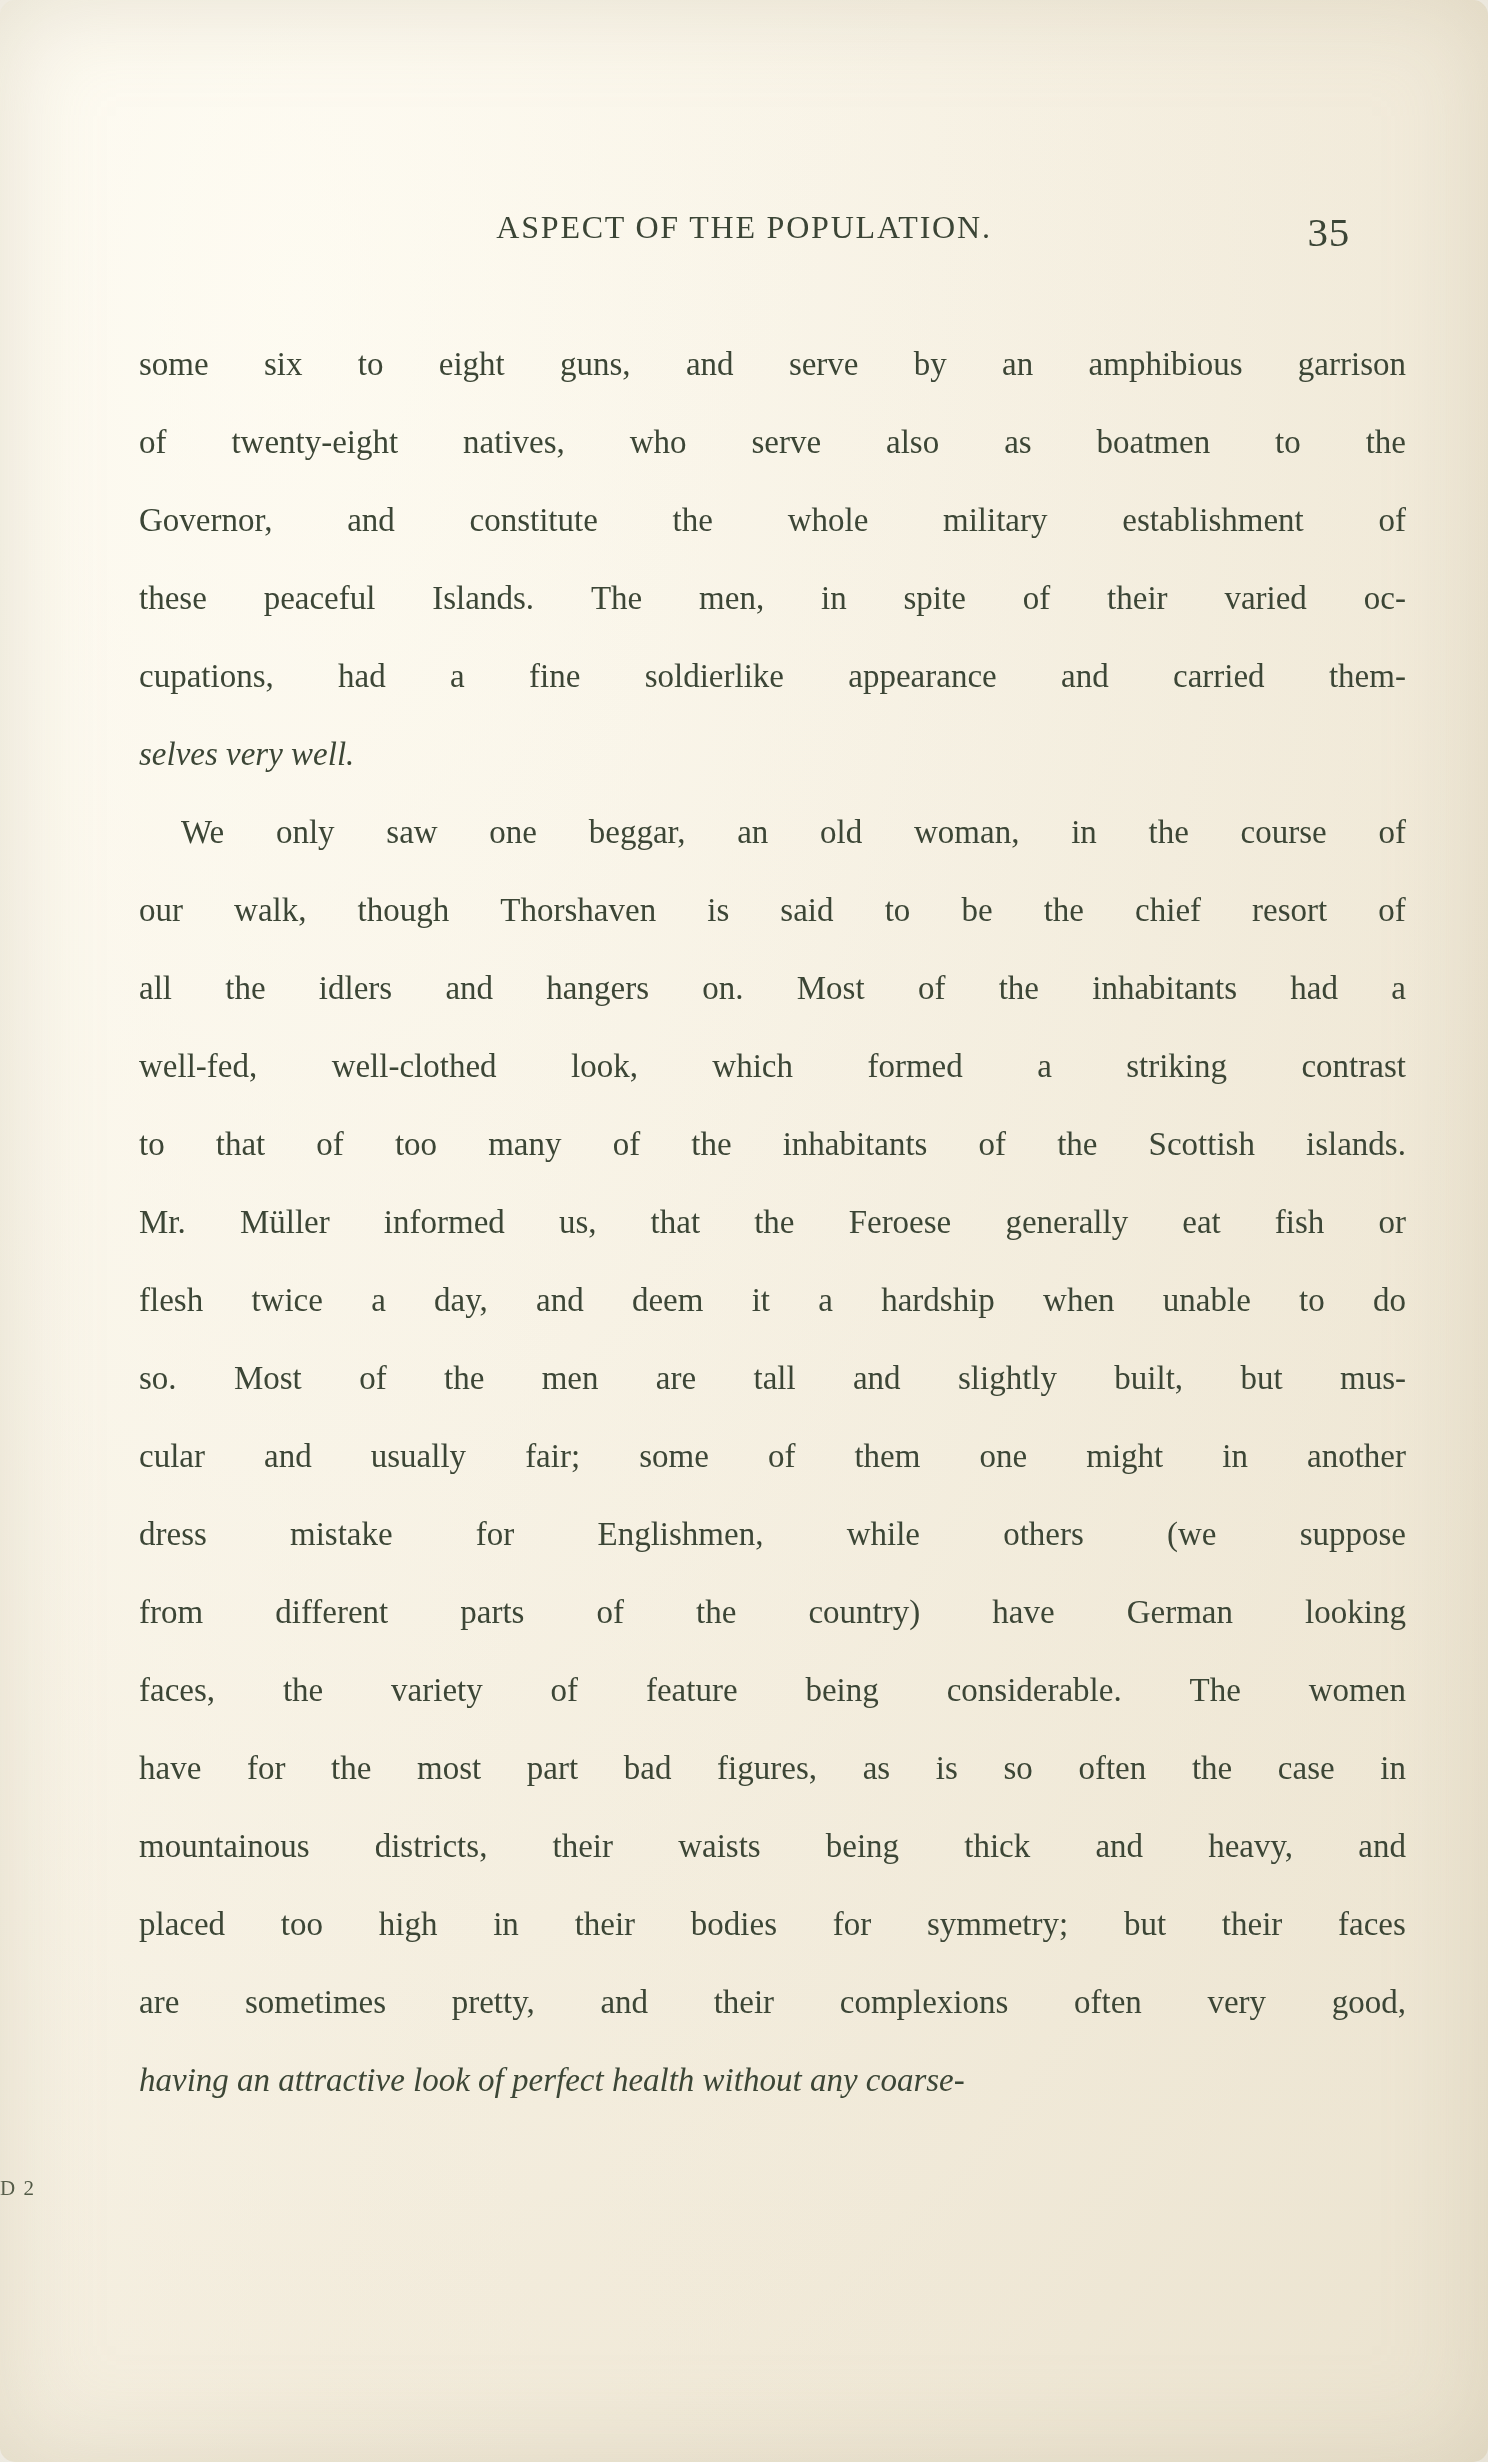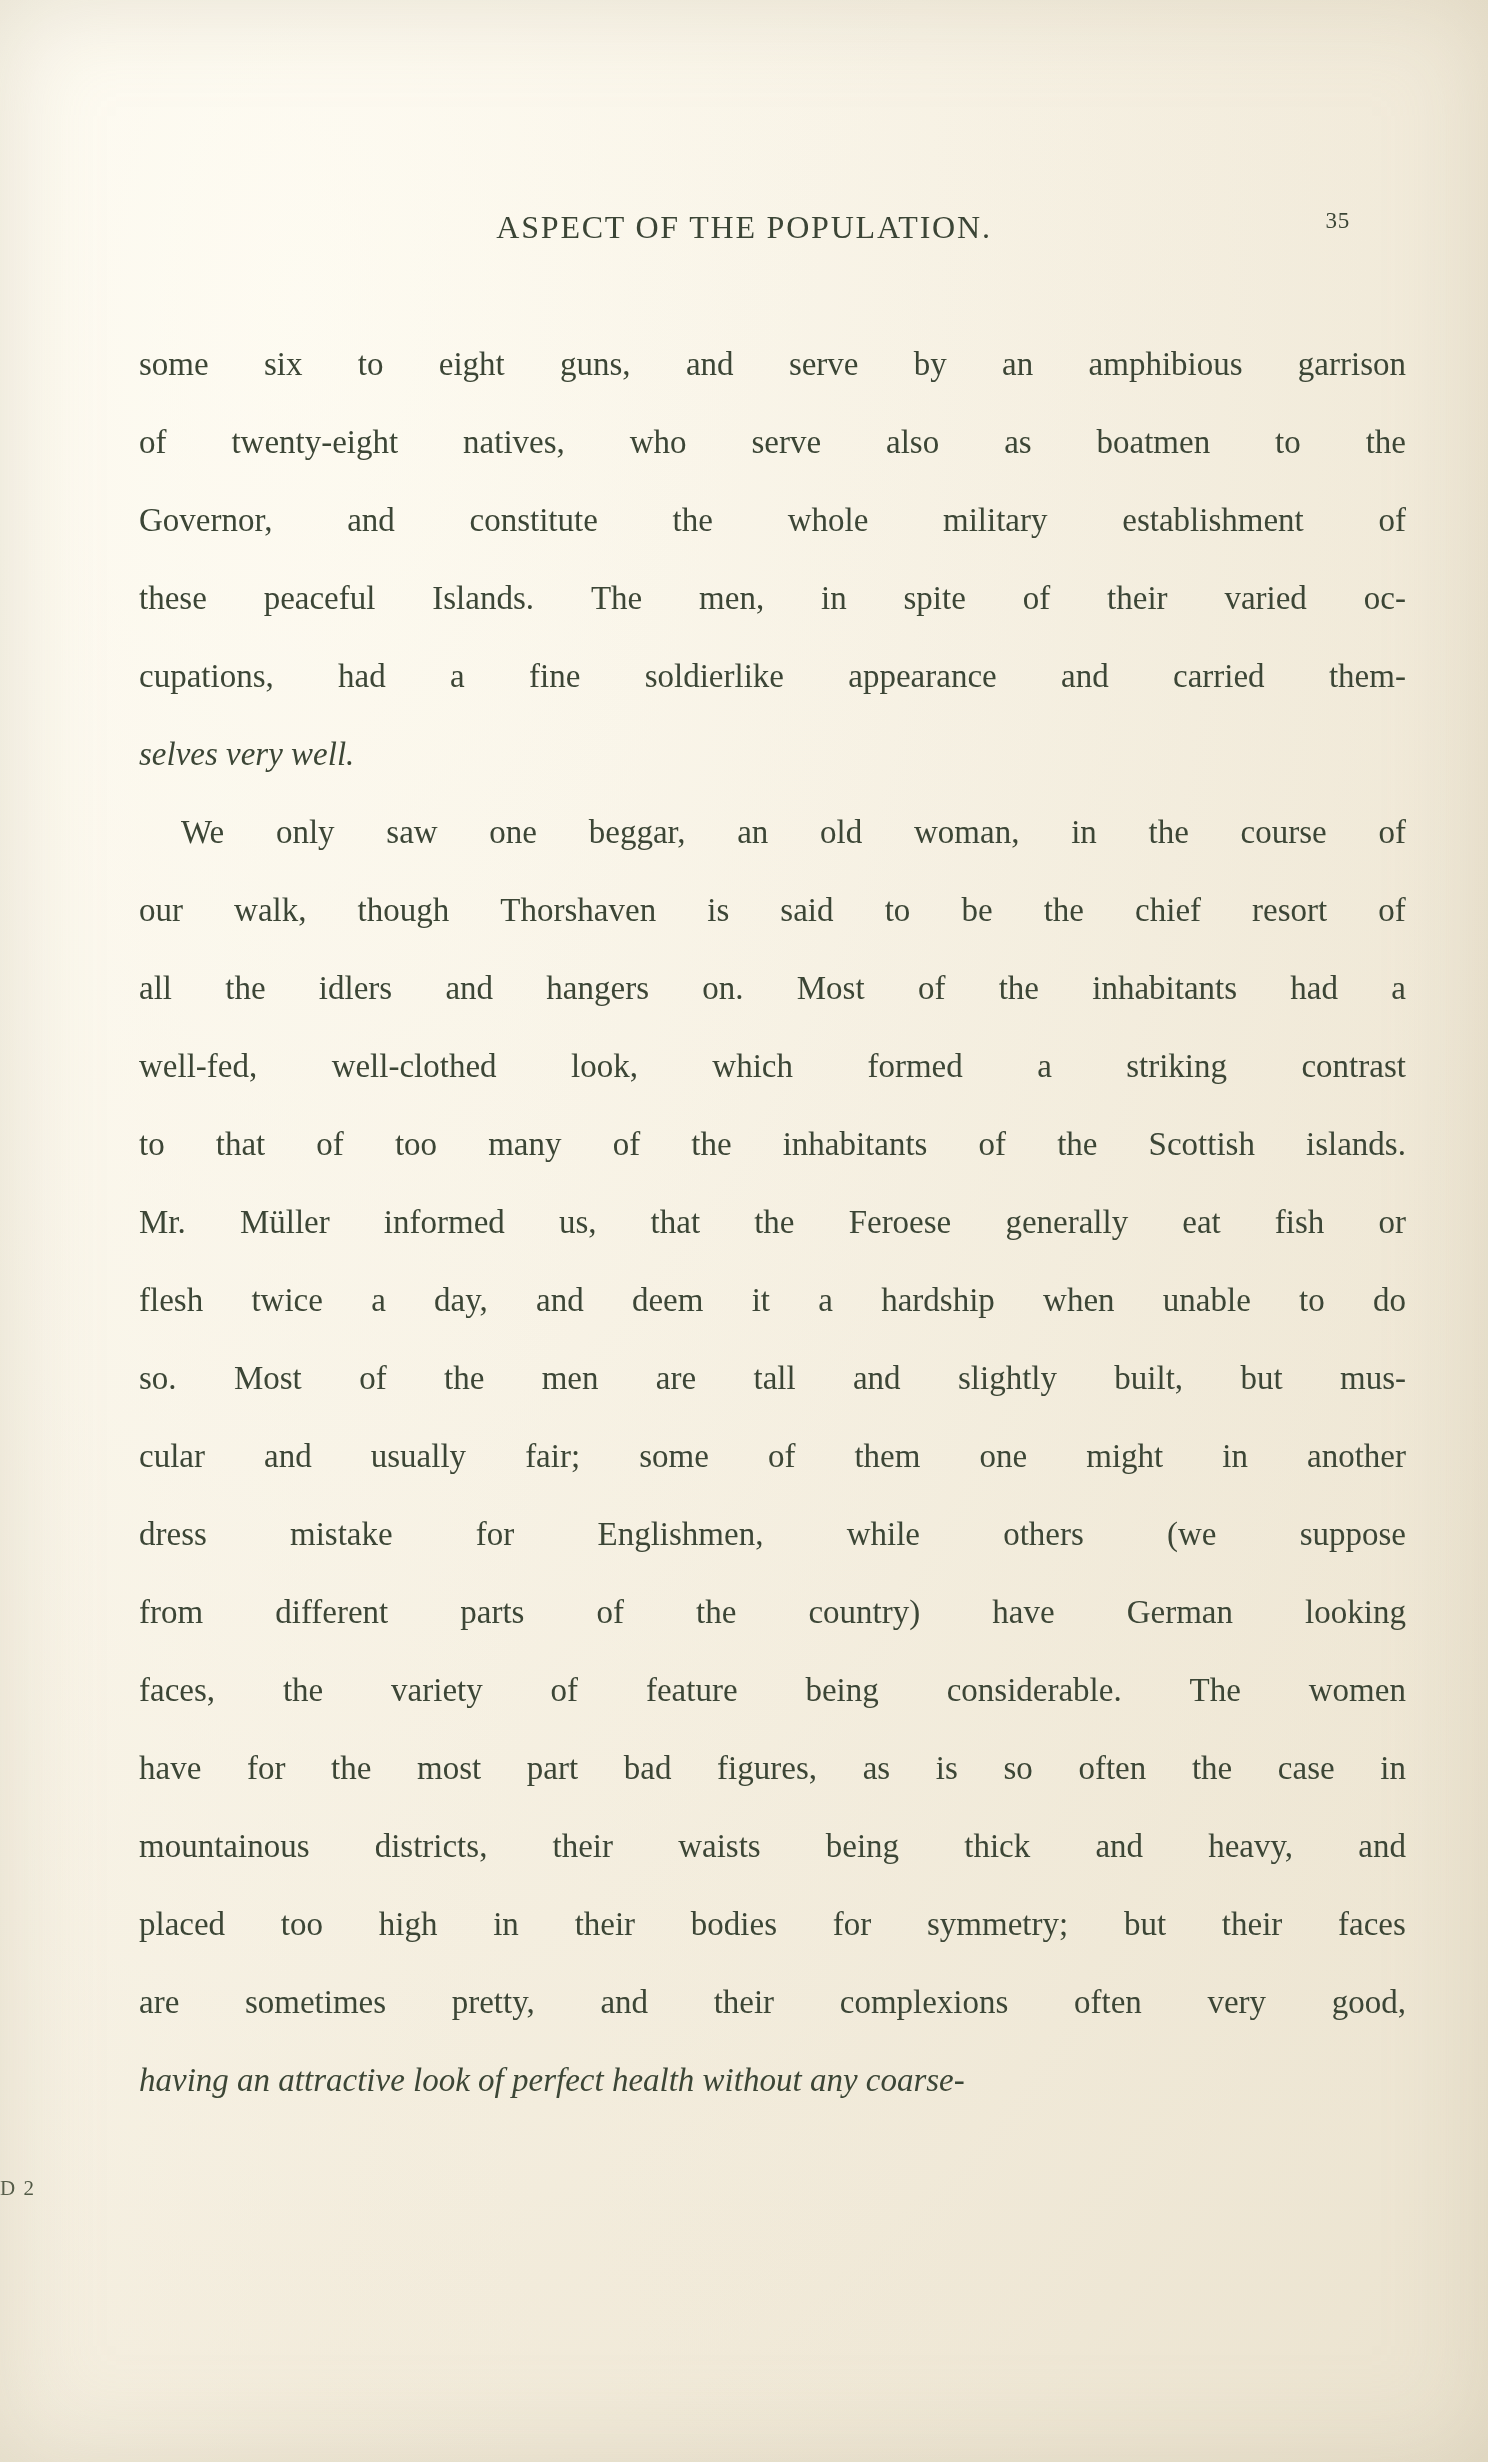--- a/index.html
+++ b/index.html
@@ -14,20 +14,21 @@
     overflow: hidden;
   }
   .page {
     position: relative;
     width: 1488px;
     height: 2462px;
     background: #f6f1e4;
     background-image:
       radial-gradient(ellipse at 20% 12%, #fdfaf0 0%, #f7f2e5 38%, #f1ead9 72%, #ece4d0 100%);
     box-sizing: border-box;
+    border-radius: 15px;
   }
   .paper-tint {
     position: absolute;
     inset: 0;
     background:
       linear-gradient(105deg, rgba(255,253,245,0.55) 0%, rgba(247,241,226,0.12) 45%, rgba(234,226,207,0.35) 100%);
     pointer-events: none;
   }
   .content {
     position: absolute;
@@ -49,21 +50,21 @@
     font-size: 32px;
     letter-spacing: 1.8px;
     color: #3b4536;
     white-space: nowrap;
     font-family: "Liberation Serif", serif;
   }
   .folio {
     position: absolute;
     right: 138px;
     top: 208px;
-    font-size: 23px;
+    font-size: 41px;
     color: #3b4536;
     letter-spacing: 0.8px;
   }
   .body-text {
     position: absolute;
     left: 114px;
     top: 325px;
     width: 1267px;
     margin-left: 25px;
   }

